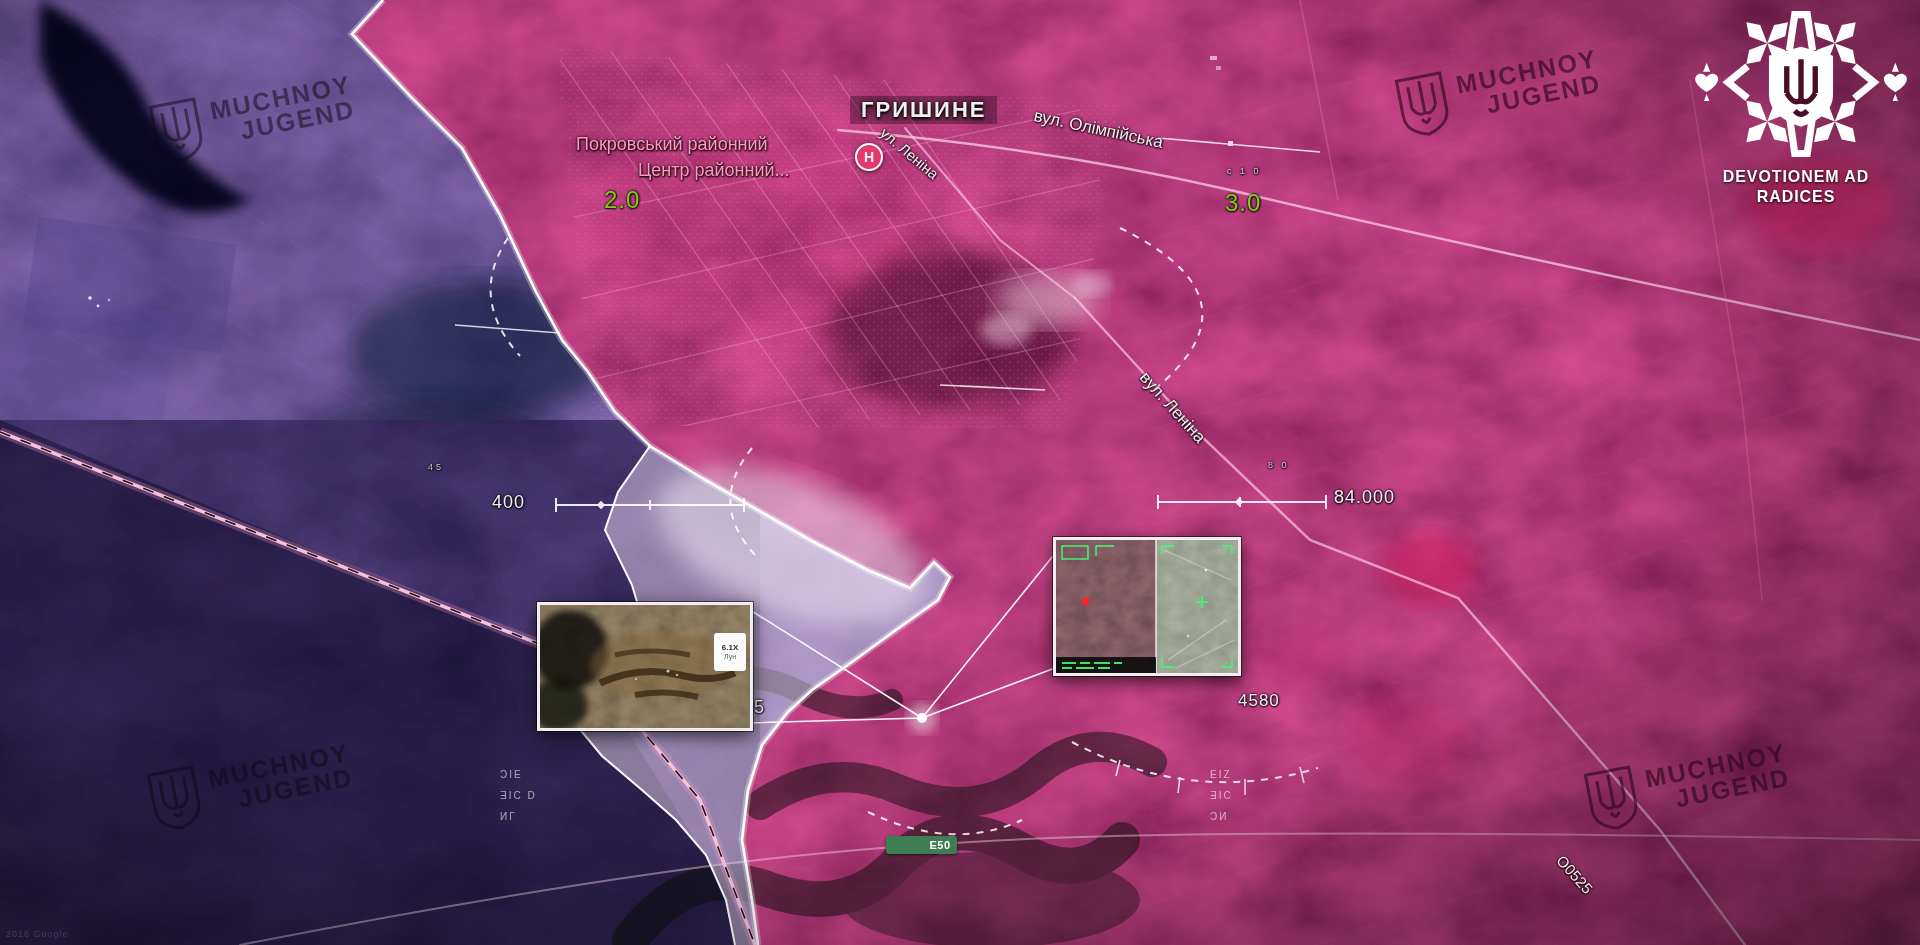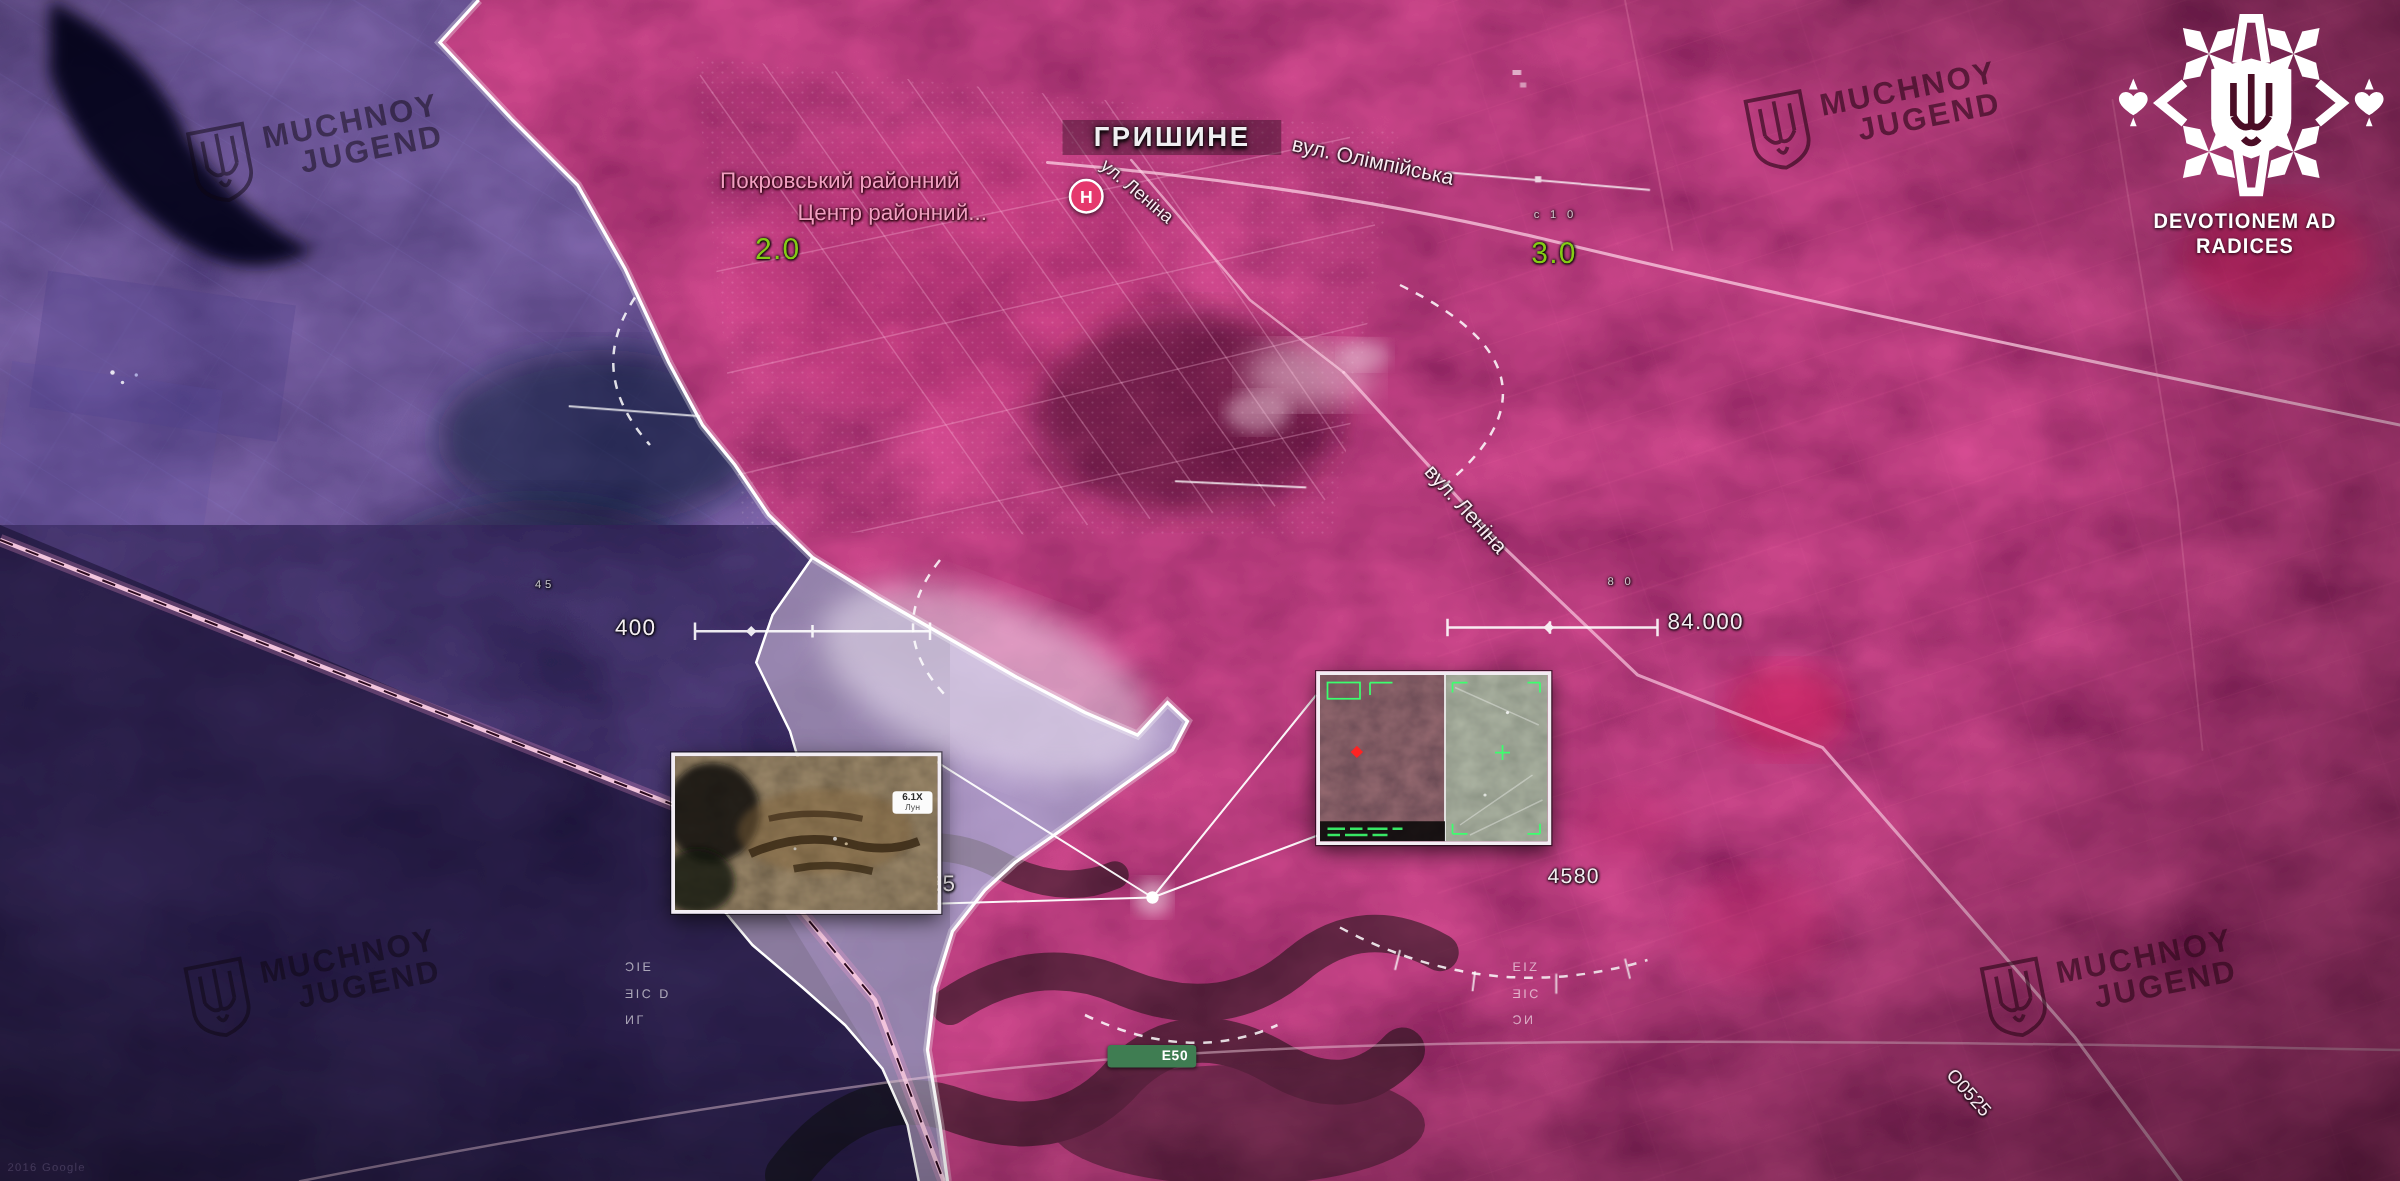--- a/index.html
+++ b/index.html
@@ -2,21 +2,21 @@
 <html><head>
 <meta charset="utf-8">
 <style>
   html,body{margin:0;padding:0;background:#05030a;}
   #stage{position:relative;width:1920px;height:945px;overflow:hidden;
          font-family:"Liberation Sans",sans-serif;color:#fff;}
   #stage svg.base{position:absolute;left:0;top:0;}
   .lbl{position:absolute;white-space:nowrap;
        text-shadow:0 0 3px #000,0 1px 2px rgba(0,0,0,.9),1px 0 2px rgba(0,0,0,.8);}
   .town{font-size:22px;font-weight:bold;letter-spacing:2px;color:#efeff1;
-        background:rgba(12,2,10,.34);padding:1px 25px;
+        background:rgba(12,2,10,.34);padding:1px 11px;
         text-shadow:0 0 2px #000,0 2px 3px #000,0 0 8px rgba(0,0,0,.8);}
   .poi{color:#f29fc1;font-size:18px;text-shadow:0 0 3px #2a000f,0 1px 2px #2a000f,1px 1px 2px #2a000f;}
   .street{color:#fdf3f8;font-size:17px;opacity:.95;}
   .num-big{font-size:24px;color:#84cc16;letter-spacing:1px;}
   .num{font-size:18px;color:#f4eef2;letter-spacing:1px;}
   .micro{font-size:9px;color:rgba(255,255,255,.75);letter-spacing:3px;}
   .stack{position:absolute;font-size:10px;line-height:21px;letter-spacing:2px;
          color:rgba(255,255,255,.6);text-align:left;}
   .stack span{display:block;}
   .hmarker{position:absolute;width:28px;height:28px;border-radius:50%;
@@ -24,21 +24,21 @@
            display:flex;align-items:center;justify-content:center;
            font-size:14px;font-weight:bold;color:#fff;
            box-shadow:0 1px 4px rgba(0,0,0,.7);}
   .badge{position:absolute;width:34px;height:18px;background:#3f7d52;border-radius:3px;
          display:flex;align-items:center;justify-content:center;
          font-size:11px;font-weight:bold;color:#fff;letter-spacing:.5px;
          box-shadow:0 1px 3px rgba(0,0,0,.6);}
   .inset{position:absolute;border:3px solid #f2edf3;box-sizing:content-box;
          box-shadow:0 0 0 1px rgba(0,0,0,.55),0 5px 16px rgba(0,0,0,.65);}
   .chip{position:absolute;background:#fbfbfb;border-radius:3px;color:#2b2b2b;
-        text-align:center;padding:0 3px;line-height:9px;}
+        text-align:center;padding:10px 3px;line-height:9px;}
   .chip .z1{font-size:8px;font-weight:bold;display:block;}
   .chip .z2{font-size:7px;display:block;color:#555;}
   .wm{position:absolute;display:flex;align-items:center;gap:10px;
       transform:rotate(-11deg);pointer-events:none;}
   .wm .wmtxt{font-size:25px;font-weight:bold;letter-spacing:2px;line-height:25px;}
   .wm-dark{color:rgba(14,6,16,.5);}
   .wm-dark svg path,.wm-dark svg ellipse{stroke:rgba(14,6,16,.5);}
   .wm-red{color:rgba(46,8,26,.65);}
   .wm-red svg path,.wm-red svg ellipse{stroke:rgba(46,8,26,.65);}
   .motto{position:absolute;left:1676px;top:167px;width:240px;text-align:center;
@@ -237,21 +237,21 @@
 <div class="lbl street" style="left:1150px;top:368px;transform:rotate(48deg);transform-origin:left top;">вул. Леніна</div>
 <div class="lbl street" style="left:1566px;top:852px;font-size:15px;transform:rotate(48deg);transform-origin:left top;">О0525</div>
 <div class="badge" style="left:886px;top:836px;padding-left:37px;">Е50</div>
 
 <div class="lbl num-big" style="left:604px;top:186px;">2.0</div>
 <div class="lbl num-big" style="left:1225px;top:189px;">3.0</div>
 <div class="lbl micro" style="left:1227px;top:166px;">с 1 0</div>
 <div class="lbl num" style="left:492px;top:492px;">400</div>
 <div class="lbl micro" style="left:428px;top:462px;">45</div>
 <div class="lbl num" style="left:1334px;top:487px;">84.000</div>
-<div class="lbl micro" style="left:1286px;top:460px;">8 0</div>
+<div class="lbl micro" style="left:1232px;top:460px;padding-left:36px;">8 0</div>
 <div class="lbl num" style="left:726px;top:697px;">0.35</div>
 <div class="lbl num" style="left:1238px;top:691px;font-size:17px;">4580</div>
 
 <div class="stack" style="left:500px;top:764px;">
   <span>ϽΙΕ</span>
   <span>ƎΙС D</span>
   <span>ИГ</span>
 </div>
 <div class="stack" style="left:1210px;top:764px;">
   <span>ΕΙΖ</span>

